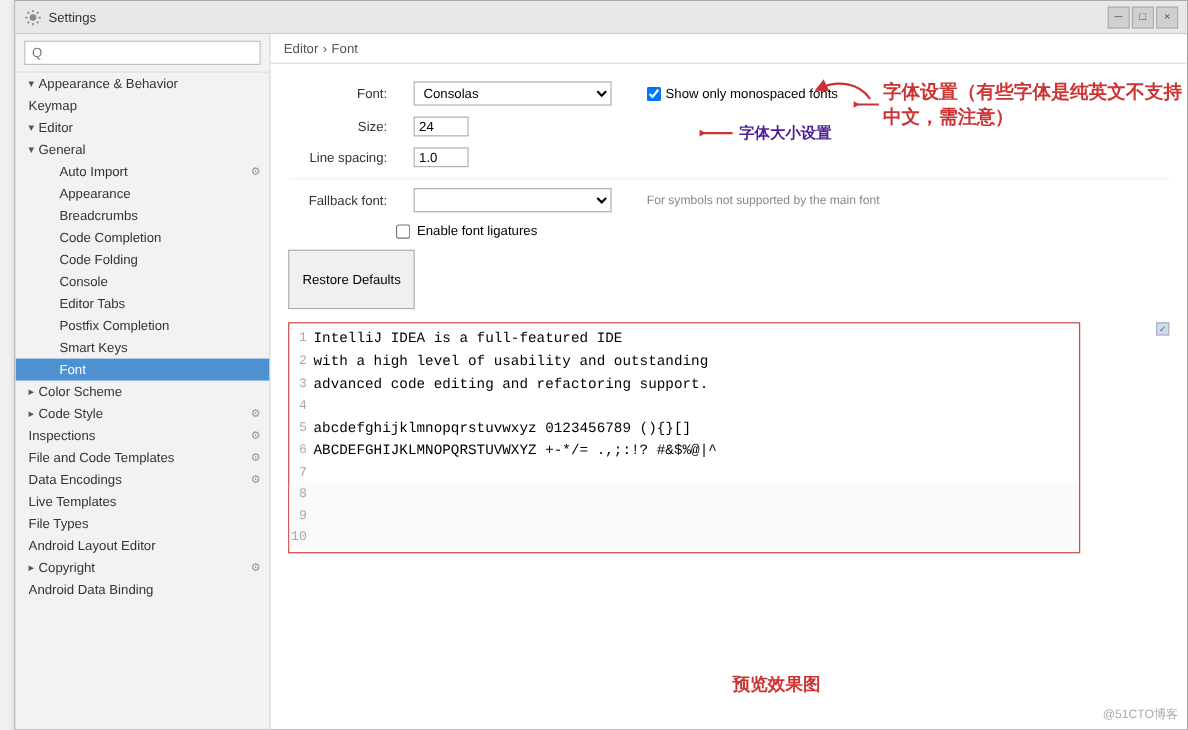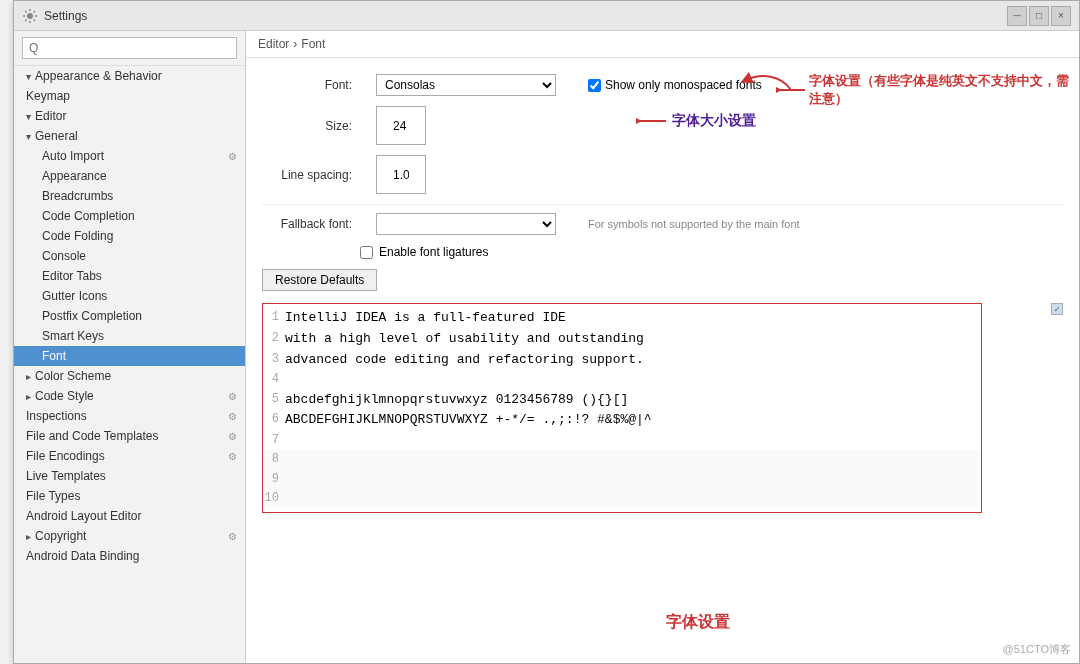--- a/index.html
+++ b/index.html
@@ -95,21 +95,21 @@
       align-items: center;
       gap: 4px;
       white-space: nowrap;
     }
     .tree-item.selected { background: #4e90d0; color: white; }
     .tree-item .arrow {
       font-size: 10px;
       color: #555;
     }
     .tree-indent-1 { padding-left: 12px; }
-    .tree-indent-2 { padding-left: 28px; }
+    .tree-indent-2 { padding-left: 40px; }
     .settings-icon {
       font-size: 10px;
       color: #999;
       margin-left: auto;
     }
     .main-content {
       flex: 1;
       background: white;
       display: flex;
       flex-direction: column;
@@ -146,25 +146,25 @@
     .font-select {
       width: 180px;
       height: 22px;
       border: 1px solid #aaa;
       background: white;
       font-size: 12px;
       padding: 1px 4px;
     }
     .size-input {
       width: 50px;
-      height: 39px;
+      height: 18px;
       border: 1px solid #aaa;
       background: white;
       font-size: 12px;
-      padding: 1px 16px;
+      padding: 1px 4px;
     }
     .checkbox-row {
       display: flex;
       align-items: center;
       gap: 4px;
       margin-left: 8px;
     }
     .fallback-select {
       width: 180px;
       height: 22px;
@@ -181,21 +181,21 @@
     }
     .ligatures-row {
       display: flex;
       align-items: center;
       gap: 6px;
       margin-bottom: 10px;
     }
     .restore-btn {
       border: 1px solid #aaa;
       background: #f0f0f0;
-      padding: 3px 12px;
+      padding: 19px 12px;
       font-size: 12px;
       cursor: pointer;
       margin-bottom: 12px;
     }
     .preview-box {
       border: 1.5px solid #cc3333;
       background: white;
       width: 720px;
       min-height: 210px;
       font-family: 'Consolas', 'Courier New', monospace;
@@ -317,23 +317,20 @@
       <div class="tree-item tree-indent-2">
         <span>Code Folding</span>
       </div>
       <div class="tree-item tree-indent-2">
         <span>Console</span>
       </div>
       <div class="tree-item tree-indent-2">
         <span>Editor Tabs</span>
       </div>
       <div class="tree-item tree-indent-2">
-        <span>Gutter Icons</span>
-      </div>
-      <div class="tree-item tree-indent-2">
         <span>Postfix Completion</span>
       </div>
       <div class="tree-item tree-indent-2">
         <span>Smart Keys</span>
       </div>
       <div class="tree-item tree-indent-2 selected">
         <span>Font</span>
       </div>
       <div class="tree-item tree-indent-1">
         <span class="arrow">▸</span>
@@ -346,21 +343,21 @@
       </div>
       <div class="tree-item tree-indent-1">
         <span>Inspections</span>
         <span class="settings-icon">⚙</span>
       </div>
       <div class="tree-item tree-indent-1">
         <span>File and Code Templates</span>
         <span class="settings-icon">⚙</span>
       </div>
       <div class="tree-item tree-indent-1">
-        <span>File Encodings</span>
+        <span>Data Encodings</span>
         <span class="settings-icon">⚙</span>
       </div>
       <div class="tree-item tree-indent-1">
         <span>Live Templates</span>
       </div>
       <div class="tree-item tree-indent-1">
         <span>File Types</span>
       </div>
       <div class="tree-item tree-indent-1">
         <span>Android Layout Editor</span>
@@ -400,21 +397,21 @@
               <defs>
                 <marker id="arr" markerWidth="6" markerHeight="6" refX="3" refY="3" orient="auto">
                   <path d="M0,0 L6,3 L0,6 Z" fill="#cc3333"></path>
                 </marker>
               </defs>
             </svg>
           </div>
         </div>
 
         
-        <div style="position:absolute; top:14px; left:530px; color:#cc3333; font-size:13px; font-weight:bold; display:flex; align-items:center; gap:4px;">
+        <div style="position:absolute; top:14px; left:530px; color:#cc3333; font-size:17px; font-weight:bold; display:flex; align-items:center; gap:4px;">
           <svg width="32" height="22">
             <defs>
               <marker id="arrowL" markerWidth="6" markerHeight="6" refX="1" refY="3" orient="auto">
                 <path d="M6,0 L0,3 L6,6 Z" fill="#cc3333"></path>
               </marker>
             </defs>
             <path d="M30,11 L4,11" stroke="#cc3333" stroke-width="2" fill="none" marker-end="url(#arrowL)"></path>
           </svg>
           <span>字体设置（有些字体是纯英文不支持中文，需注意）</span>
         </div>
@@ -507,21 +504,21 @@
                   <span class="line-num">10</span>
                   <span class="line-code"></span>
                 </div>
               </div>
             </div>
           <div class="preview-scroll-indicator">✓</div>
         </div>
 
         
         <div style="position:absolute; bottom:30px; left:420px; color:#cc3333; font-size:16px; font-weight:bold;">
-          <span>字体设置</span>
+          <span>预览效果图</span>
         </div>
 
       </div>
 
       <div class="watermark">@51CTO博客</div>
     </div>
   </div>
 </div>
 
 </body></html>

